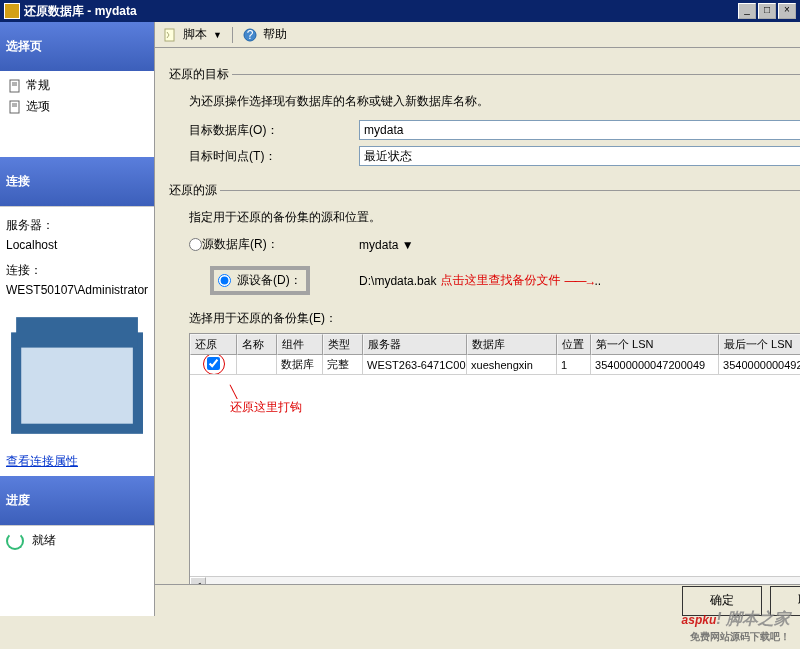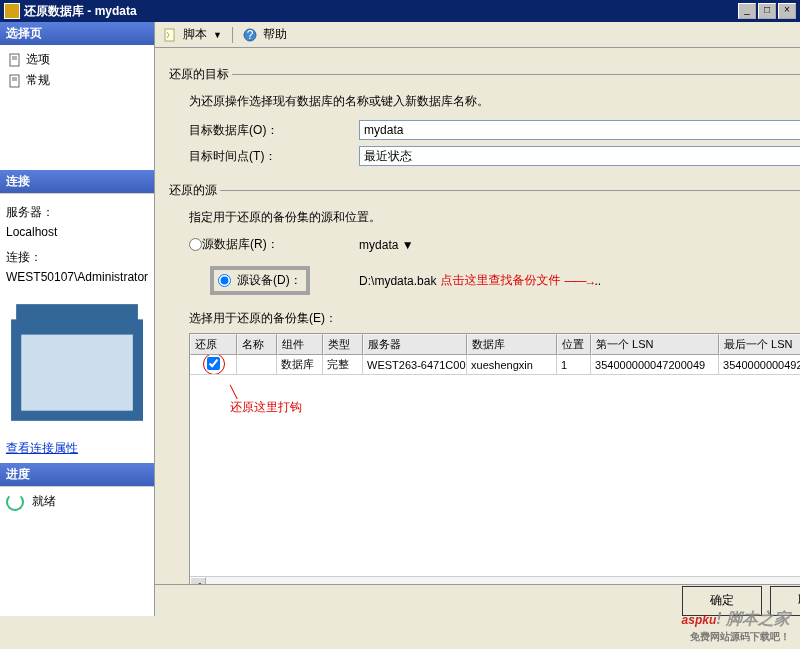--- a/index.html
+++ b/index.html
@@ -3,21 +3,21 @@
 <meta charset="utf-8">
 <style>
 * { box-sizing: border-box; margin: 0; padding: 0; font-family: "Microsoft YaHei", SimSun, Tahoma, sans-serif; font-size: 12px; }
 body { background: #ece9d8; width: 800px; height: 649px; overflow: hidden; position: relative; }
 .titlebar { background: linear-gradient(#0a246a, #0a246a); color: #fff; height: 22px; display: flex; align-items: center; padding: 0 4px; }
 .titlebar .icon { width: 16px; height: 16px; margin-right: 4px; background: #d4a017; border: 1px solid #fff; }
 .titlebar .title { flex: 1; font-weight: bold; }
 .winbtn { width: 18px; height: 16px; background: #c0c0c0; border: 1px outset #fff; margin-left: 2px; text-align: center; line-height: 12px; color: #000; font-size: 10px; }
 .main { display: flex; height: 594px; }
 .left { width: 196px; background: #fff; display: flex; flex-direction: column; border-right: 1px solid #999; }
-.lhead { background: linear-gradient(#5a7edc, #3c5fba); color: #fff; padding: 3px 6px; font-weight: bold; }
+.lhead { background: linear-gradient(#5a7edc, #3c5fba); color: #fff; padding: 16px 6px; font-weight: bold; }
 .lpanel { flex: 1; background: #fff; padding: 4px; }
 .lpanel .item { display: flex; align-items: center; padding: 2px 4px; gap: 4px; }
 .lpanel .item .ic { width: 14px; height: 14px; }
 .link { color: #0033cc; text-decoration: underline; cursor: pointer; margin-top: 24px; }
 .conn-sec { background: #fff; padding: 6px; border-top: 1px solid #ccc; }
 .conn-sec p { margin: 4px 0; }
 .right { flex: 1; background: #ece9d8; display: flex; flex-direction: column; }
 .toolbar { display: flex; align-items: center; gap: 6px; padding: 4px 8px; border-bottom: 1px solid #999; background: #ece9d8; }
 .toolbar .ticon { width: 14px; height: 14px; }
 .toolbar .sep { width: 1px; height: 16px; background: #999; margin: 0 4px; }
@@ -67,29 +67,29 @@
 <div class="main">
   <div class="left">
     <div class="lhead">选择页</div>
     <div class="lpanel">
       <div class="item">
         <svg class="ic" viewBox="0 0 14 14">
             <rect x="2" y="1" width="9" height="12" fill="#fff" stroke="#666"></rect>
             <line x1="4" y1="4" x2="9" y2="4" stroke="#666"></line>
             <line x1="4" y1="6" x2="9" y2="6" stroke="#666"></line>
           </svg>
-        <span>选项</span>
+        <span>常规</span>
       </div>
       <div class="item">
         <svg class="ic" viewBox="0 0 14 14">
             <rect x="2" y="1" width="9" height="12" fill="#fff" stroke="#666"></rect>
             <line x1="4" y1="4" x2="9" y2="4" stroke="#666"></line>
             <line x1="4" y1="6" x2="9" y2="6" stroke="#666"></line>
           </svg>
-        <span>常规</span>
+        <span>选项</span>
       </div>
     </div>
     <div class="lhead">连接</div>
     <div class="conn-sec">
       <p>服务器：</p>
       <p>Localhost</p>
       <p style="margin-top:10px">连接：</p>
       <p>WEST50107\Administrator</p>
       <div class="item" style="margin-top:10px">
         <svg class="ic" viewBox="0 0 14 14">

